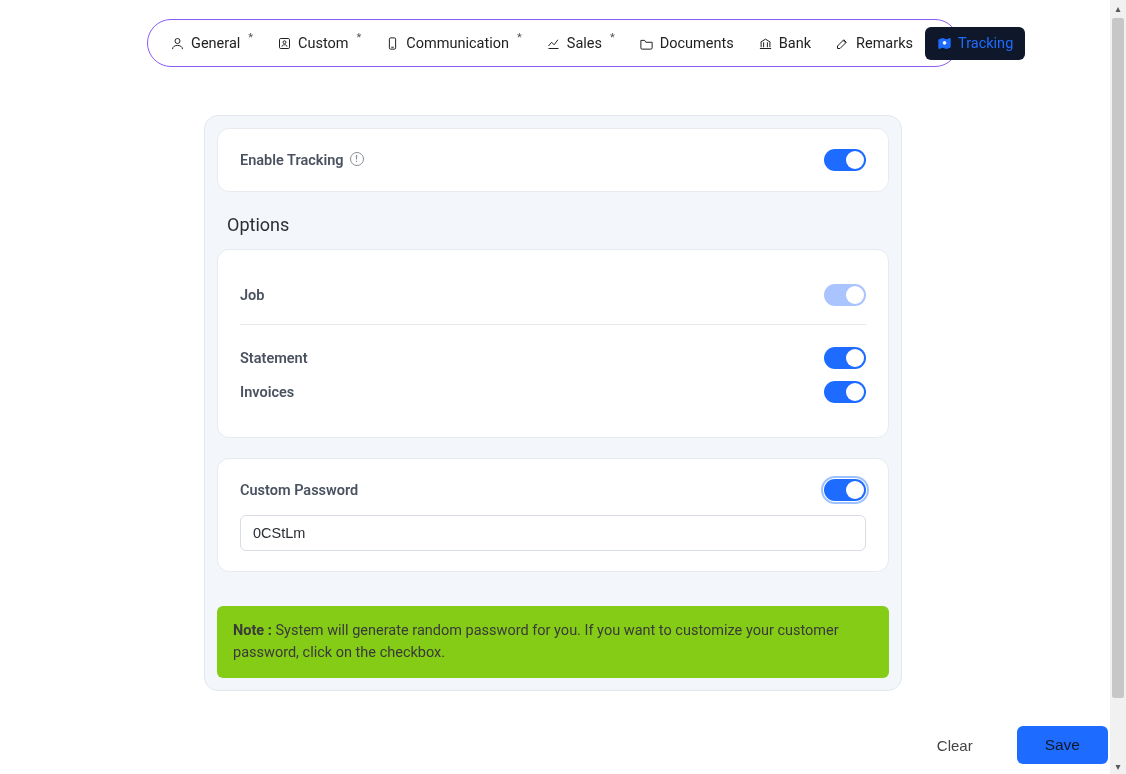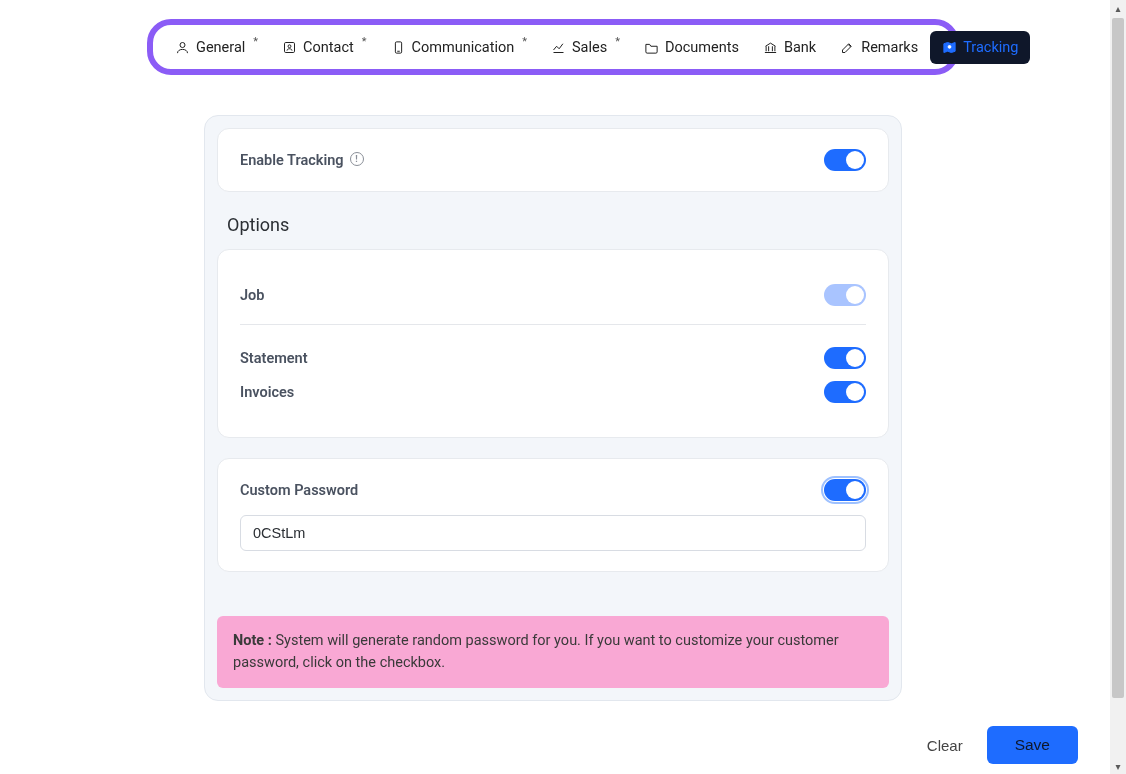--- a/index.html
+++ b/index.html
@@ -7,21 +7,21 @@
   .page { width: 1110px; height: 774px; position: relative; }
 
   
   .vscroll { position: absolute; right: 0; top: 0; width: 16px; height: 774px; background: #f1f1f1; }
   .vscroll .up, .vscroll .down { position: absolute; width: 16px; height: 16px; display: flex; align-items: center; justify-content: center; color: #5a5a5a; font-size: 10px; }
   .vscroll .up { top: 0; }
   .vscroll .down { bottom: 0; }
   .vscroll .thumb { position: absolute; left: 2px; top: 18px; width: 12px; height: 680px; background: #c7c7c7; border-radius: 2px; }
 
   
-  .tabbar-wrap { position: absolute; left: 147px; top: 19px; width: 812px; height: 56px; border: 6px solid #8b5cf6; border-radius: 24px; background: #fff; display: flex; align-items: center; padding: 17px 10px; }
+  .tabbar-wrap { position: absolute; left: 147px; top: 19px; width: 812px; height: 48px; border: 1px solid #8b5cf6; border-radius: 24px; background: #fff; display: flex; align-items: center; padding: 17px 10px; }
   .tab { display: flex; align-items: center; gap: 6px; padding: 8px 12px; font-size: 14.5px; color: #222; cursor: pointer; border-radius: 6px; position: relative; }
   .tab .ast { position: relative; top: -6px; font-size: 11px; color: #555; margin-left: 2px; }
   .tab.active { background: #0f172a; color: #1e6cff; }
   .tab.active svg { stroke: #1e6cff; fill: #1e6cff; }
   .tab svg { width: 15px; height: 15px; stroke: #222; fill: none; stroke-width: 1.6; }
   .tab.active svg.mapicon path { fill:#1e6cff; stroke:#1e6cff; }
 
   
   .panel { position: absolute; left: 204px; top: 115px; width: 698px; background: #f3f6fa; border: 1px solid #e2e7ee; border-radius: 14px; padding: 12px; }
   .card { background: #fff; border: 1px solid #e7eaee; border-radius: 12px; padding: 20px 22px; }
@@ -39,25 +39,25 @@
   .toggle.focus { outline: 2px solid #9ec1ff; outline-offset: 1px; }
 
   .options-card { margin-top: 0; }
   .options-card .row { padding: 14px 0; }
   .divider { border: none; border-top: 1px solid #e5e7eb; margin: 4px 0; }
   .options-card .row.tight { padding: 6px 0; }
 
   .pw-card { margin-top: 20px; }
   .pw-input { width: 100%; margin-top: 14px; height: 36px; border: 1px solid #d8dce3; border-radius: 6px; padding: 12px 12px; font-size: 14.5px; color: #2b2f34; }
 
-  .note { margin-top: 44px; background: #f9a8d4; border-radius: 6px; padding: 14px 16px; font-size: 14.5px; color: #3a3a3a; line-height: 1.5; }
+  .note { margin-top: 34px; background: #84cc16; border-radius: 6px; padding: 14px 16px; font-size: 14.5px; color: #3a3a3a; line-height: 1.5; }
   .note strong { font-weight: 700; }
 
   
-  .footer { position: absolute; left: 0; bottom: 10px; width: 1110px; display: flex; justify-content: flex-end; gap: 12px; padding-right: 32px; align-items: center; }
+  .footer { position: absolute; left: 0; bottom: 10px; width: 1110px; display: flex; justify-content: flex-end; gap: 32px; padding-right: 2px; align-items: center; }
   .btn-clear { background: transparent; border: none; color: #444; font-size: 15px; cursor: pointer; padding: 8px 12px; }
   .btn-save { background: #1e6cff; border: none; color: #0f172a; font-size: 15.5px; font-weight: 500; padding: 10px 28px; border-radius: 6px; cursor: pointer; }
 
   .info-icon { display:inline-flex; width:14px; height:14px; border:1.3px solid #8a8f98; border-radius:50%; align-items:center; justify-content:center; font-size:9px; color:#8a8f98; margin-left:6px; position:relative; top:-1px; font-weight:700;}
 </style>
 </head>
 <body>
 
 <div class="page">
 
@@ -69,21 +69,21 @@
         </svg>
       <span>General</span>
         <span class="ast">*</span>
     </div>
     <div class="tab">
       <svg viewBox="0 0 24 24">
           <rect x="4" y="4" width="16" height="16" rx="2"></rect>
           <circle cx="12" cy="10" r="2.3"></circle>
           <path d="M8 17c0-2 2-3 4-3s4 1 4 3"></path>
         </svg>
-      <span>Contact</span>
+      <span>Custom</span>
         <span class="ast">*</span>
     </div>
     <div class="tab">
       <svg viewBox="0 0 24 24">
           <rect x="7" y="3" width="10" height="18" rx="2"></rect>
           <line x1="10" y1="18" x2="14" y2="18"></line>
         </svg>
       <span>Communication</span>
         <span class="ast">*</span>
     </div>

